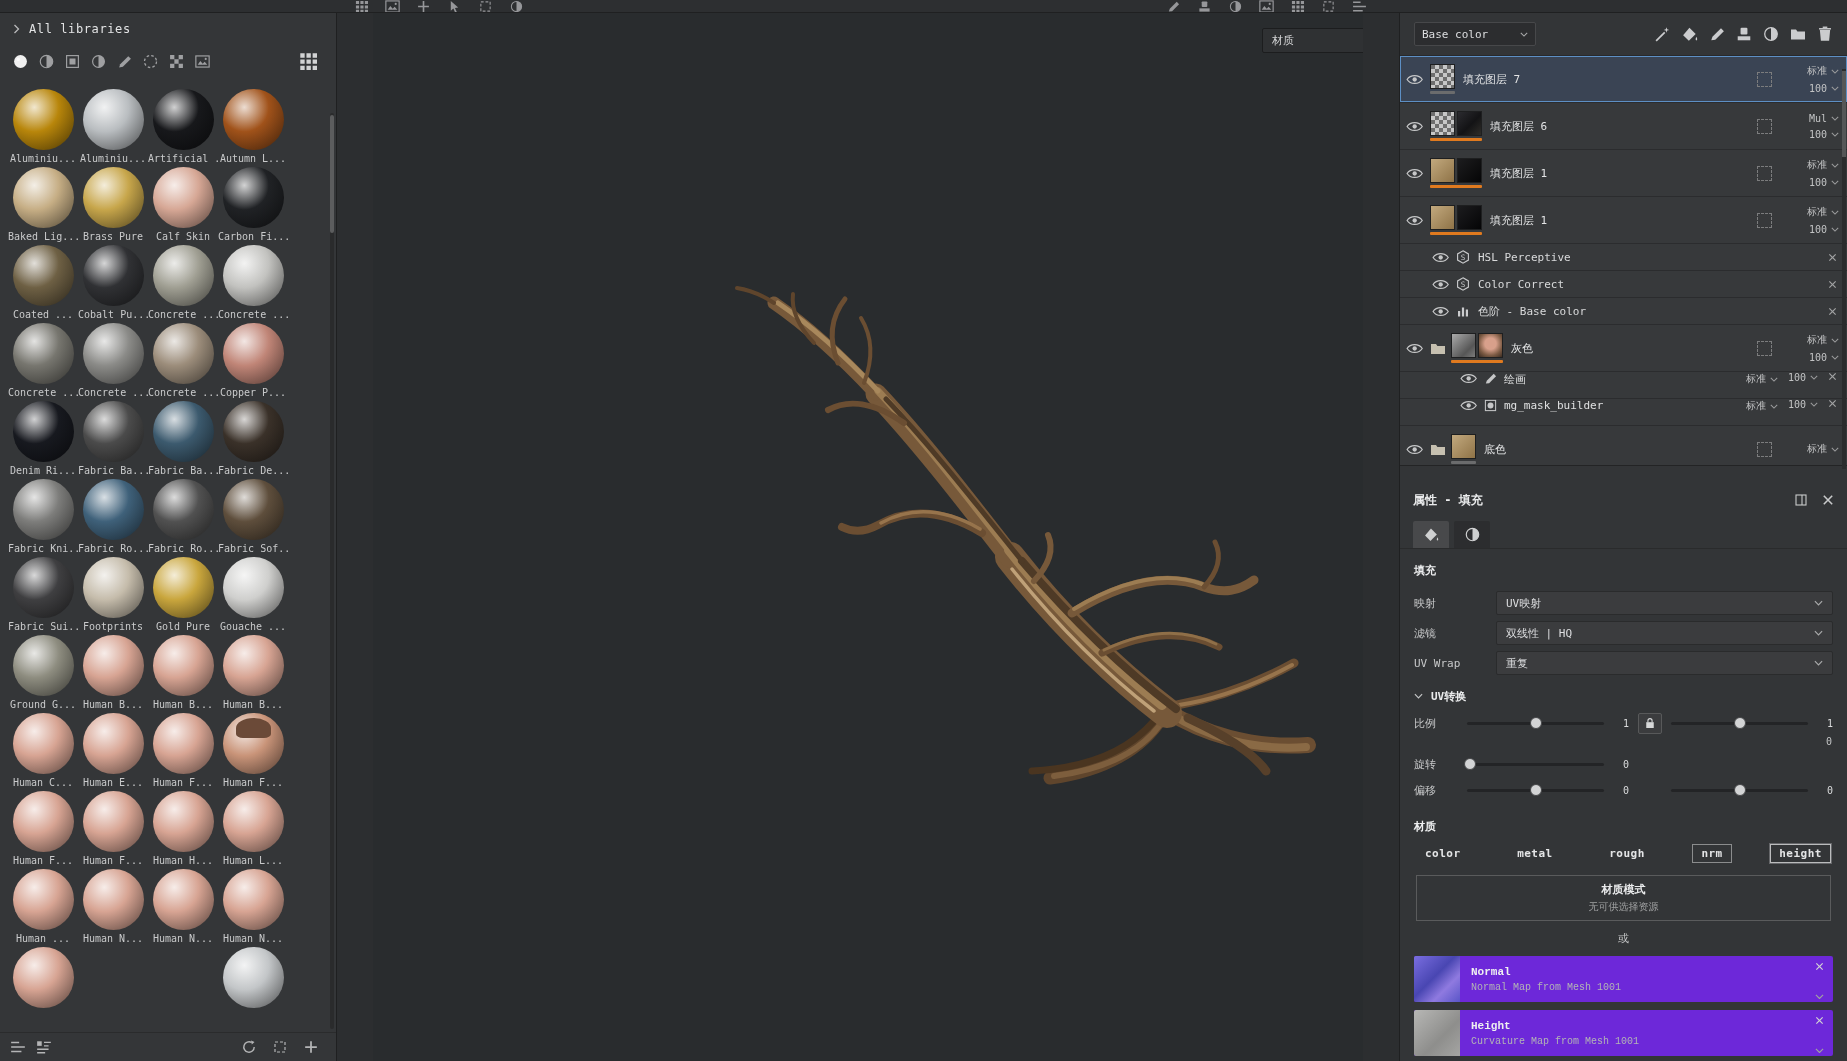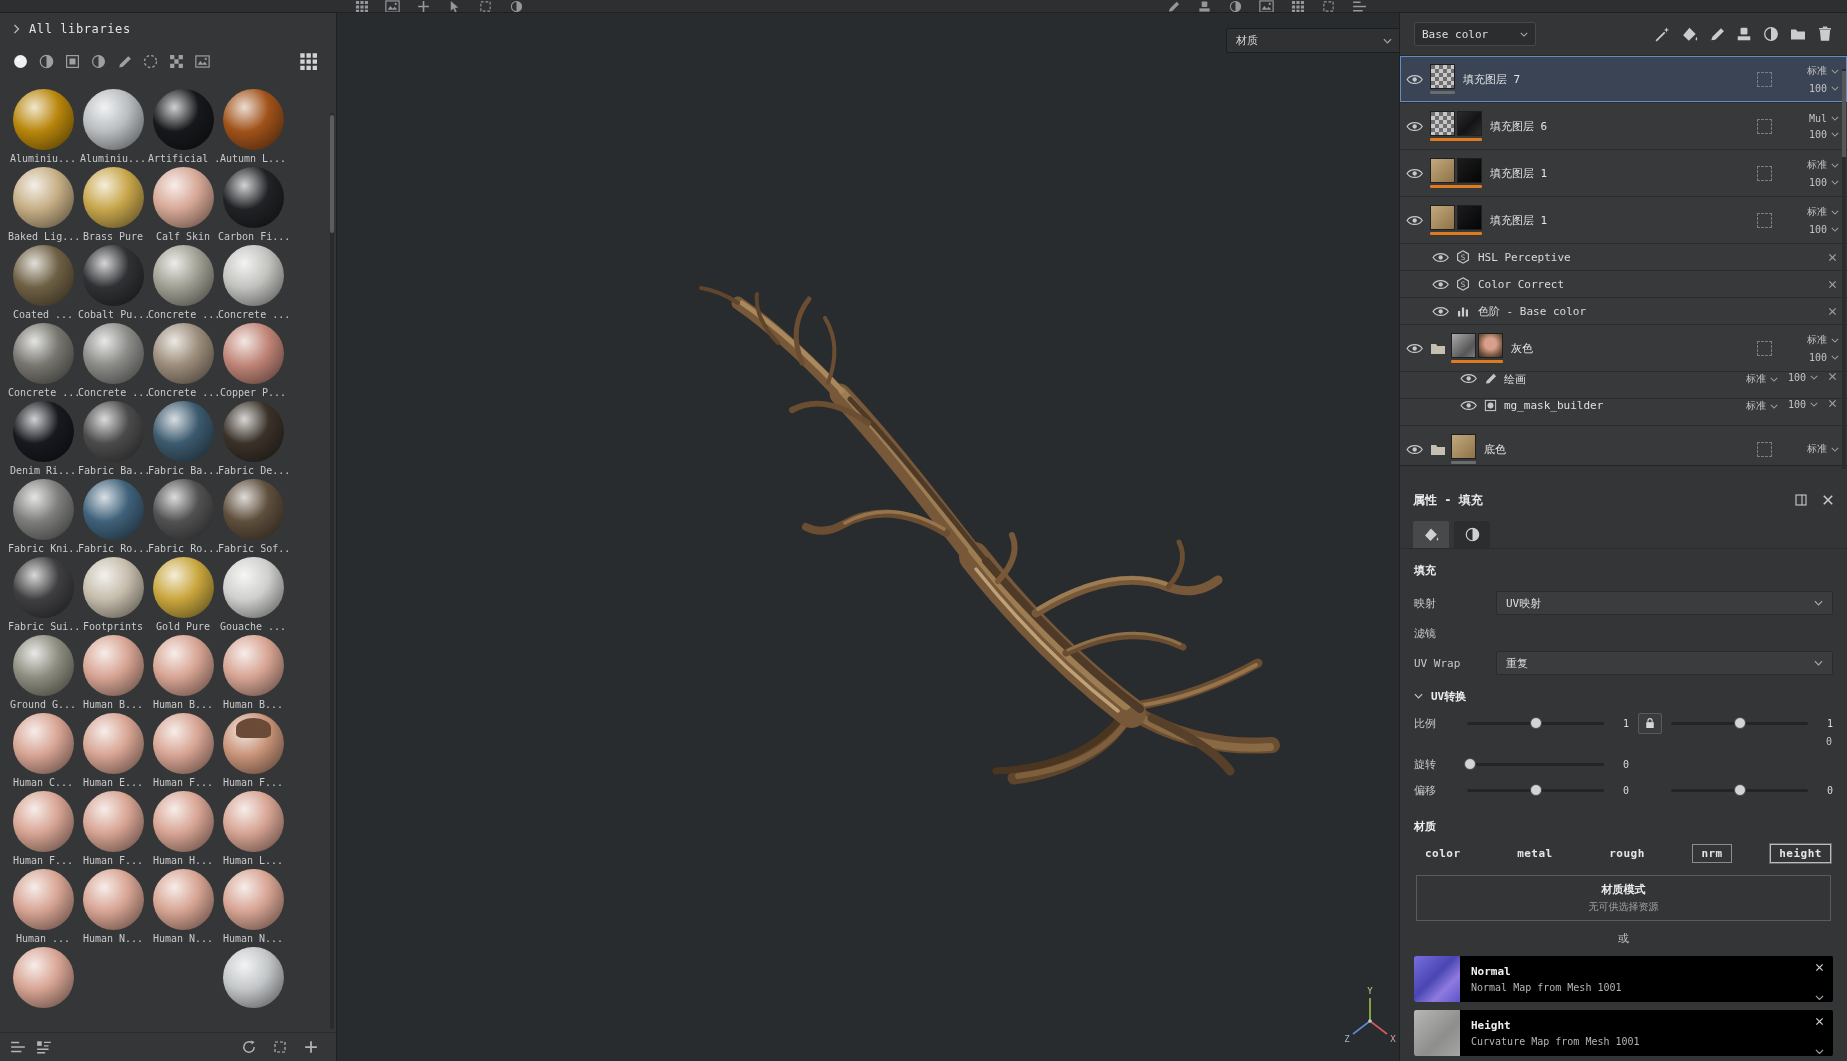--- a/index.html
+++ b/index.html
@@ -10,21 +10,21 @@
   .ic svg{width:100%;height:100%;display:block;}
   .tbtn{display:inline-flex;width:15px;height:13px;color:#96979a;cursor:pointer;}
   .tbtn svg{width:100%;height:100%;}
 
   
   .topbar{height:12px;background:#2d2f31;border-bottom:1px solid #1f2021;position:relative;overflow:hidden;}
   .tb-group{position:absolute;top:0;display:flex;gap:16px;align-items:center;}
   .tb-left{left:354px;}
   .tb-mid{left:1166px;}
 
-  .cols{display:flex;height:1048px;}
+  .cols{display:flex;height:1048px;gap:36px;}
 
   
   .left{width:336px;background:#343638;border-right:1px solid #1f2021;display:flex;flex-direction:column;position:relative;}
   .lib-header{height:32px;display:flex;align-items:center;gap:9px;padding:0 13px;font-size:12px;letter-spacing:.6px;color:#e3e4e5;}
   .lib-header .ic{width:7px;height:10px;color:#b9babb;}
   .search-row{height:26px;display:flex;align-items:center;gap:9px;padding:0 13px;color:#8d8e90;}
   .search-row .ic{width:14px;height:14px;}
   .search-row input{flex:1;background:transparent;border:none;outline:none;color:#dddee0;
     font:11px "DejaVu Sans Mono",monospace;}
   .search-row input::placeholder{color:#8d8e90;}
@@ -134,22 +134,22 @@
   .lockbtn .ic{width:10px;height:12px;}
   .readout{height:15px;text-align:right;color:#c3c4c5;font-size:10px;padding-right:1px;}
   .channels{display:flex;justify-content:space-between;align-items:center;margin:10px 2px 12px;}
   .chan{padding:3px 9px;font-weight:bold;color:#e4e5e6;letter-spacing:.5px;cursor:pointer;}
   .chan.boxed{box-shadow:inset 0 0 0 1px #8b8c8d;}
   .chan.selected{box-shadow:inset 0 0 0 1px #bbbcbd,0 0 0 1px #66676a;}
   .mode-box{border:1px solid #5a5b5c;padding:6px 4px;text-align:center;margin:0 2px 10px;}
   .mode-title{font-weight:bold;color:#eaebec;}
   .mode-hint{color:#a0a1a2;font-size:10px;margin-top:3px;}
   .or{text-align:center;color:#c6c7c8;margin:4px 0 10px;}
-  .map-card{height:46px;background:#000000;border-radius:2px;display:flex;align-items:center;
-    margin-bottom:8px;position:relative;gap:11px;overflow:hidden;cursor:pointer;}
+  .map-card{height:46px;background:#6d28d9;border-radius:2px;display:flex;align-items:center;
+    margin-bottom:8px;position:relative;gap:11px;overflow:hidden;cursor:pointer;font-family:Liberation Mono, monospace;}
   .map-thumb{width:46px;height:46px;flex:none;}
   .t-normal-map{background:linear-gradient(135deg,#7a6ee0 0%,#4946b2 45%,#8f7ae0 70%,#5a55c8 100%);}
   .t-height-map{background:linear-gradient(135deg,#b7b7b5,#8e8e8c 60%,#a5a5a3);}
   .map-info{flex:1;display:flex;flex-direction:column;gap:4px;}
   .map-name{font-weight:bold;color:#eeeff0;}
   .map-desc{color:#b3b4b5;font-size:10px;}
   .map-x{position:absolute;top:6px;right:9px;width:9px;height:9px;color:#d2d3d4;cursor:pointer;}
   .map-chev{position:absolute;bottom:6px;right:9px;width:9px;height:6px;color:#9fa0a1;cursor:pointer;}
   .gz-label{font-size:9px;font-family:"DejaVu Sans Mono",monospace;}
 </style>
@@ -985,20 +985,28 @@
               <span>UV映射</span>
               <span class="ic">
                   <svg viewBox="0 0 10 6">
                     <path d="M1 1 5 5 9 1" fill="none" stroke="currentColor" stroke-width="1.3"></path>
                   </svg>
                 </span>
             </span>
           </div>
           <div class="prow">
             <span class="plabel">滤镜</span>
+            <span class="pselect">
+              <span>双线性 | HQ</span>
+              <span class="ic">
+                  <svg viewBox="0 0 10 6">
+                    <path d="M1 1 5 5 9 1" fill="none" stroke="currentColor" stroke-width="1.3"></path>
+                  </svg>
+                </span>
+            </span>
           </div>
           <div class="prow">
             <span class="plabel">UV Wrap</span>
             <span class="pselect">
               <span>重复</span>
               <span class="ic">
                   <svg viewBox="0 0 10 6">
                     <path d="M1 1 5 5 9 1" fill="none" stroke="currentColor" stroke-width="1.3"></path>
                   </svg>
                 </span>

